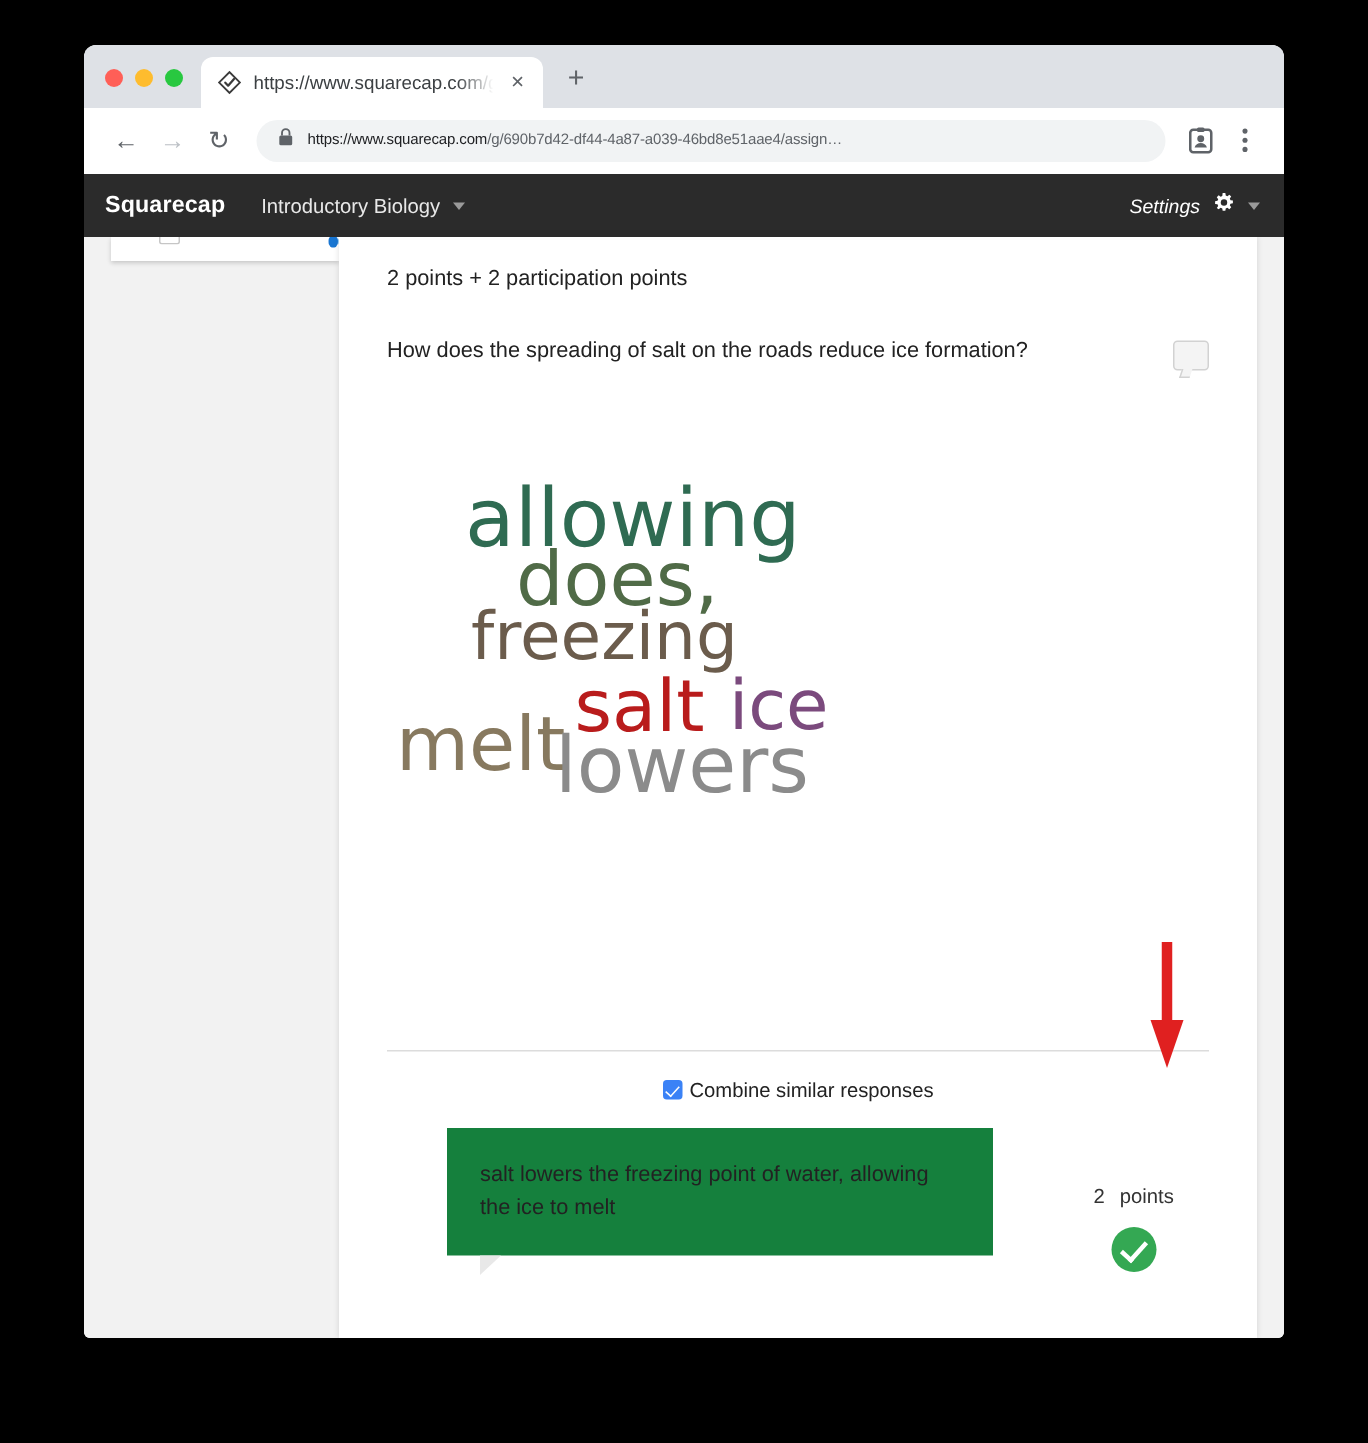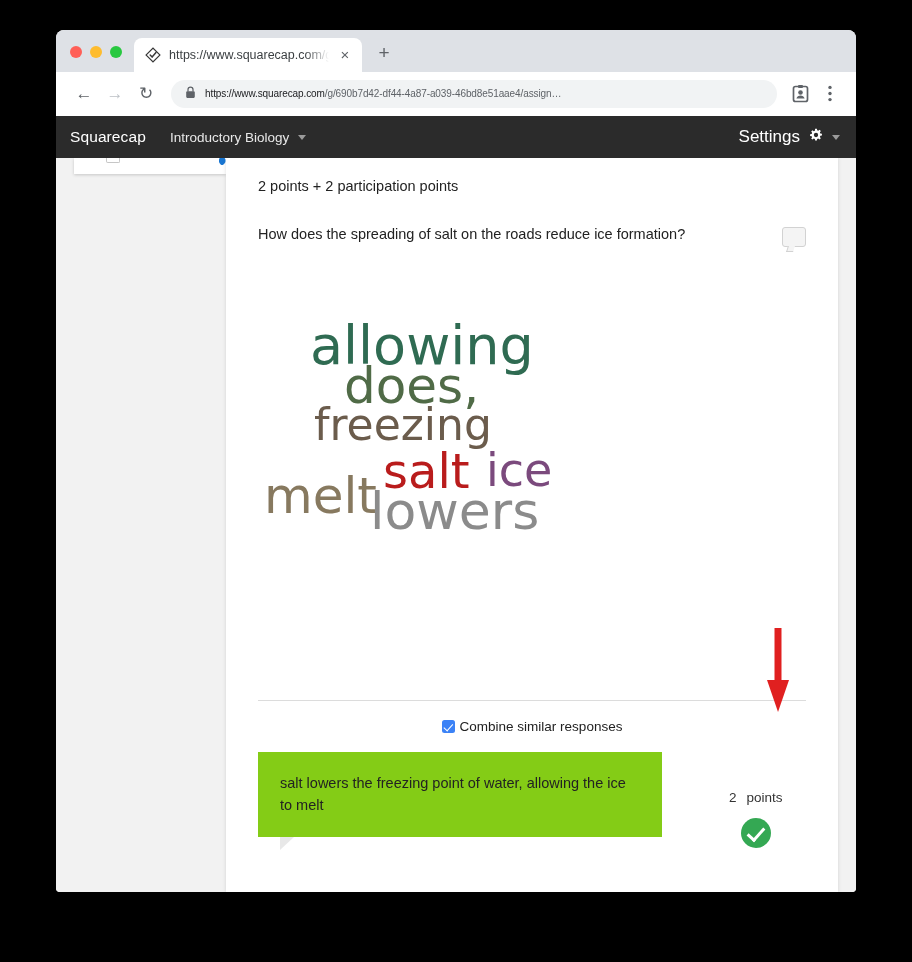--- a/index.html
+++ b/index.html
@@ -111,41 +111,41 @@
 
   
   #app-header {
     height: 42px;
     background: #2b2b2b;
     display: flex; align-items: center;
     padding: 0 16px 0 14px;
     position: relative; z-index: 5;
   }
   #app-brand {
-    color: #fff; font-size: 15.5px; font-weight: normal;
+    color: #fff; font-size: 15.5px; font-weight: bold;
     letter-spacing: .1px;
   }
   #course-selector {
     margin-left: 24px;
     display: flex; align-items: center; gap: 9px;
     cursor: pointer;
   }
   #course-name { color: #e8e8e8; font-size: 13.5px; }
   .caret {
     width: 0; height: 0;
     border-left: 4.5px solid transparent;
     border-right: 4.5px solid transparent;
     border-top: 5px solid #9a9a9a;
   }
   #header-right {
     margin-left: auto;
     display: flex; align-items: center; gap: 9px;
     cursor: pointer;
   }
-  #settings-label { color: #fff; font-size: 17px; }
+  #settings-label { color: #fff; font-size: 13px; font-style: italic; }
 
   
   #left-panel-card {
     position: absolute;
     left: 18px; top: 42px;
     width: 152px; height: 16px;
     background: #fff;
     box-shadow: 0 1px 3px rgba(0,0,0,.18);
   }
   #left-panel-icon-a {
@@ -263,28 +263,29 @@
     width: 4px; height: 7.5px;
     border: solid #fff;
     border-width: 0 1.8px 1.8px 0;
     transform: rotate(42deg);
   }
   #combine-label { font-size: 13.5px; color: #222; cursor: pointer; }
 
   #response-row { display: flex; align-items: flex-start; gap: 0; }
   #response-col { width: 442px; position: relative; }
   #response-bubble {
-    background: #84cc16;
+    background: #15803d;
     padding: 20px 22px;
     min-height: 84px;
     font-size: 14.5px;
     color: #222;
     line-height: 1.55;
     position: relative;
     cursor: pointer;
+    margin-left: 40px;
   }
   #response-bubble::after {
     content: "";
     position: absolute;
     left: 22px; bottom: -13px;
     width: 0; height: 0;
     border-left: 14px solid #e8e8e8;
     border-bottom: 13px solid transparent;
   }
   #student-count-link {

